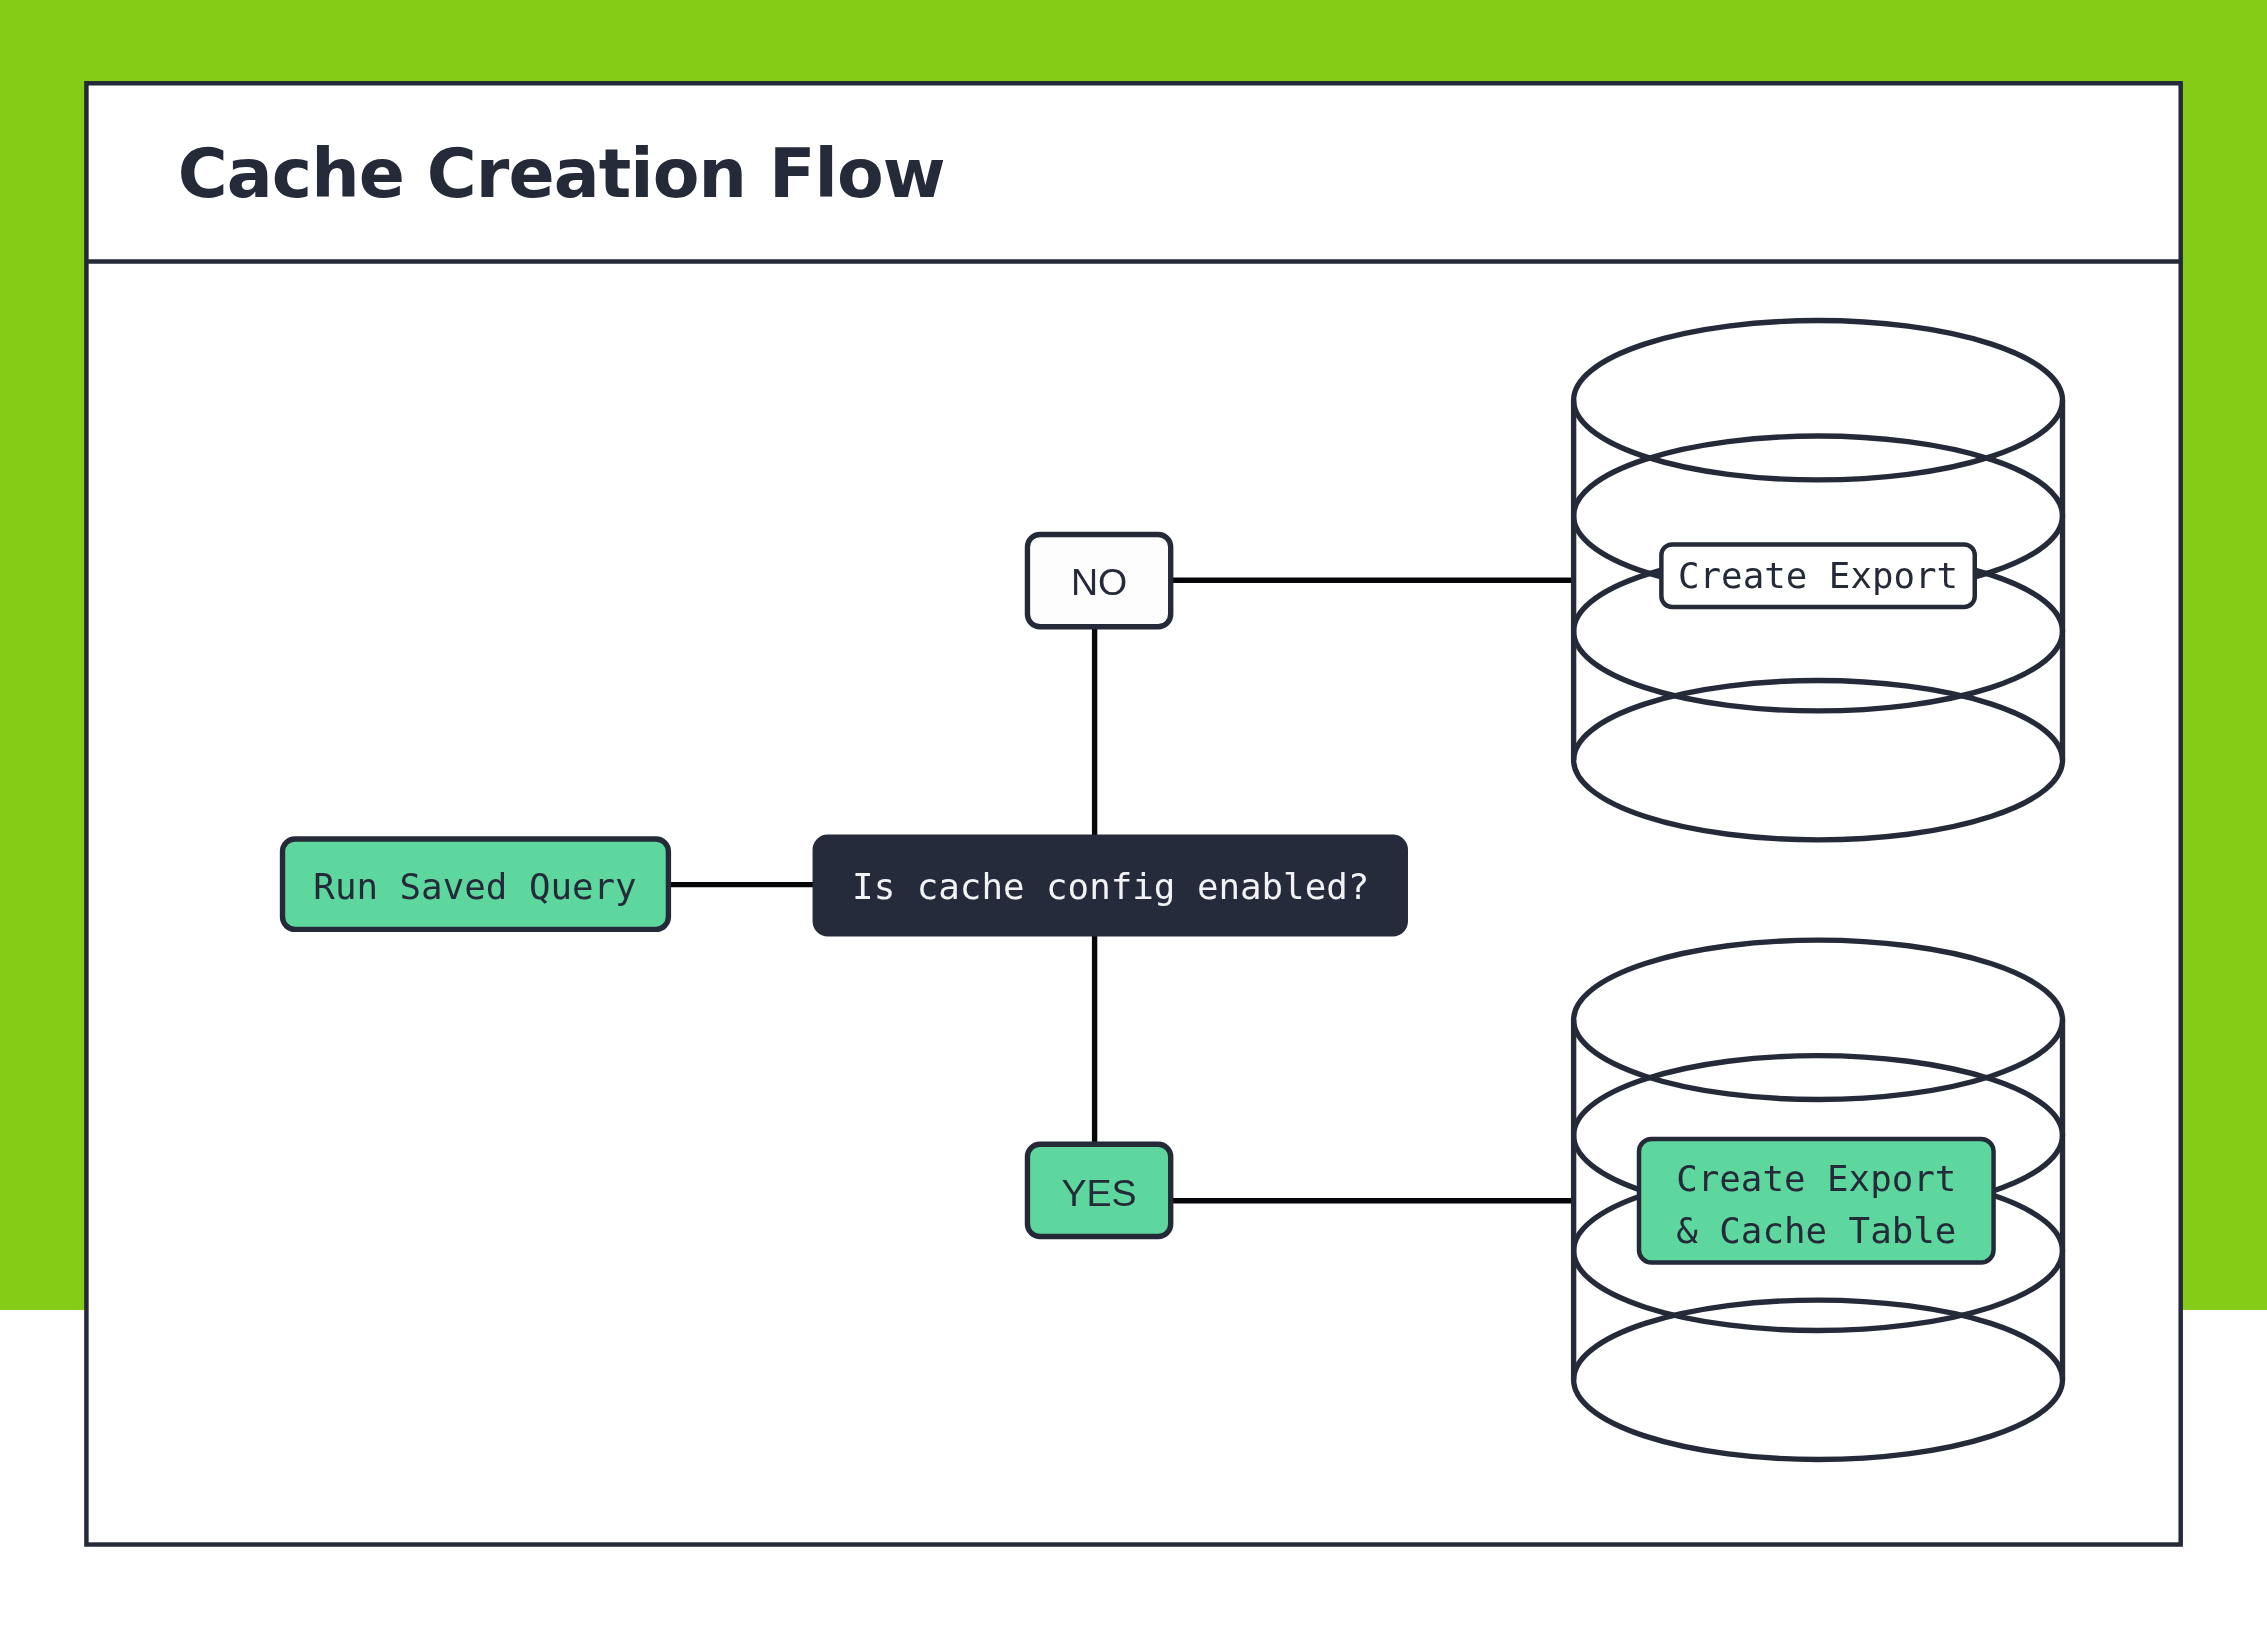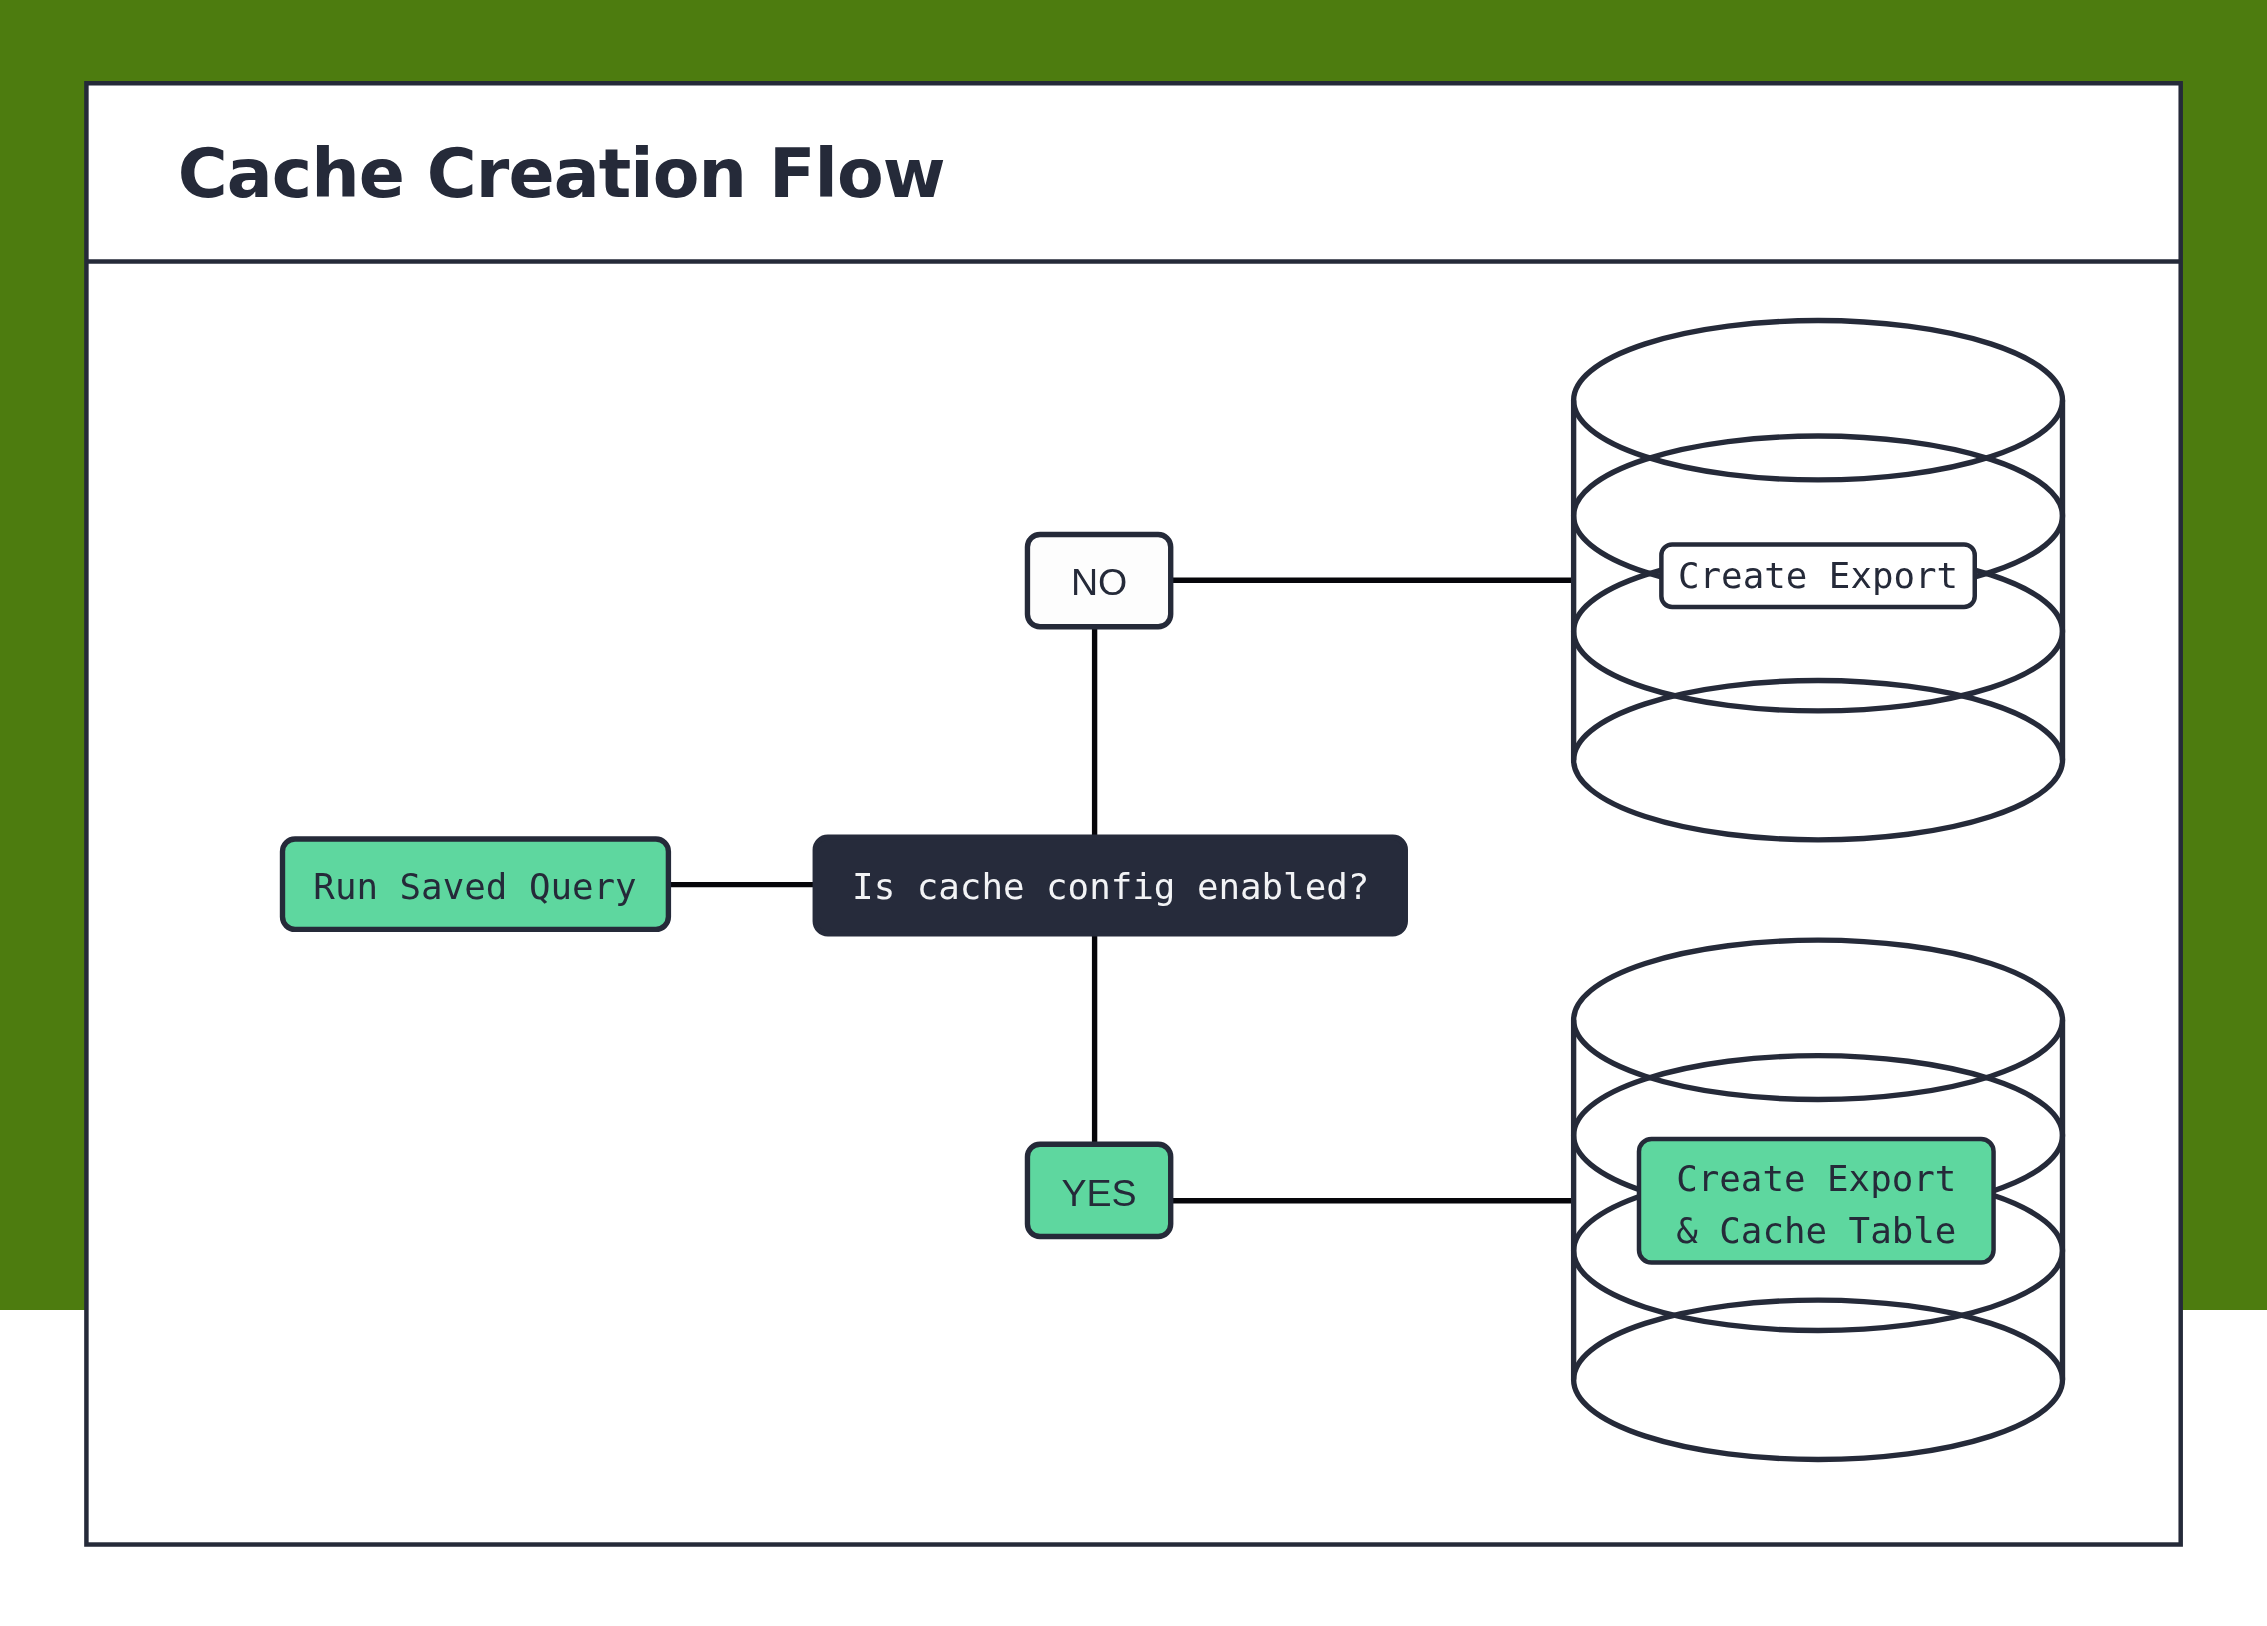--- a/index.html
+++ b/index.html
@@ -10,21 +10,21 @@
   body {
     width: 2268px;
     height: 1626px;
     font-family: "Liberation Sans", sans-serif;
     overflow: hidden;
   }
   #stage {
     position: relative;
     width: 2268px;
     height: 1310px;
-    background: #4d7c0f;
+    background: #84cc16;
   }
   .diagram-svg {
     display: block;
     width: 2268px;
     height: 1626px;
   }
   .frame-rect {
     fill: #ffffff;
     stroke: #252a39;
     stroke-width: 5;

